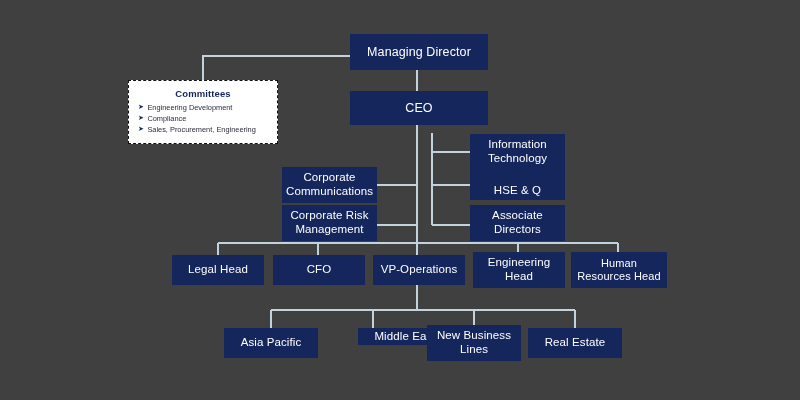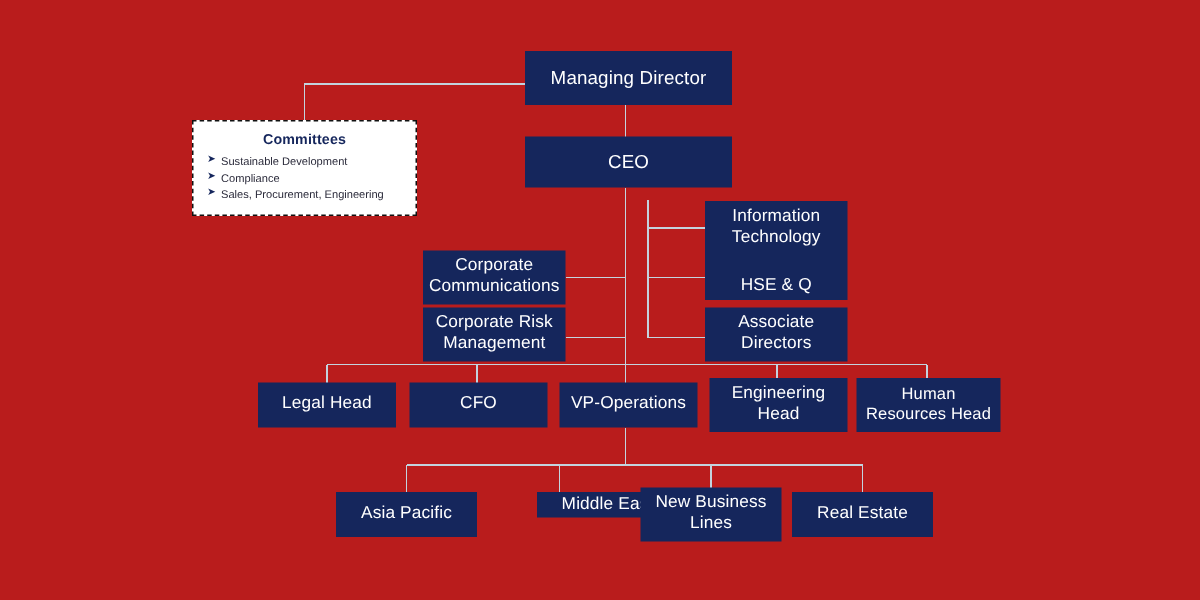--- a/index.html
+++ b/index.html
@@ -10,21 +10,21 @@
     height: 400px;
     background: #ffffff;
     font-family: "Liberation Sans", sans-serif;
     overflow: hidden;
   }
 
   #chart-canvas {
     position: relative;
     width: 800px;
     height: 400px;
-    background: #b91c1c;
+    background: #404040;
   }
 
   
   #connector-layer {
     position: absolute;
     left: 0; top: 0;
     width: 800px; height: 400px;
     z-index: 1;
   }
 
@@ -122,21 +122,21 @@
 
   <div class="node level-1" style="left:350px; top:34px; width:138px; height:36px;">
     <span>Managing Director</span>
   </div>
 
   <div id="committees-box" style="left:128px; top:80px; width:150px; height:64px;">
     <div id="committees-title">Committees</div>
 
     <div class="committee-item">
       <span class="committee-bullet">➤</span>
-      <span>Sustainable Development</span>
+      <span>Engineering Development</span>
     </div>
     <div class="committee-item">
       <span class="committee-bullet">➤</span>
       <span>Compliance</span>
     </div>
     <div class="committee-item">
       <span class="committee-bullet">➤</span>
       <span>Sales, Procurement, Engineering</span>
     </div>
   </div>

